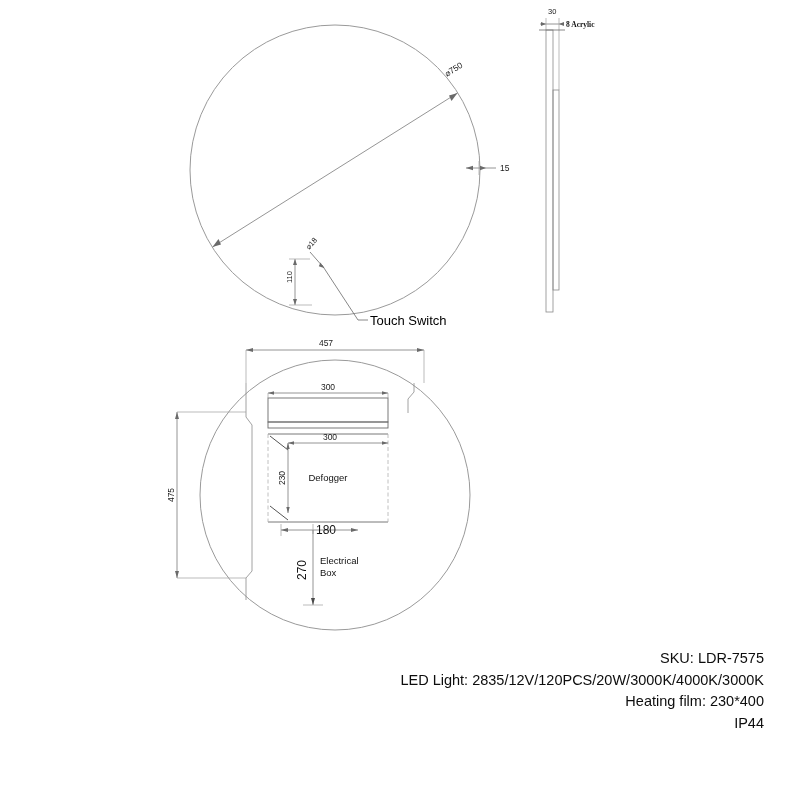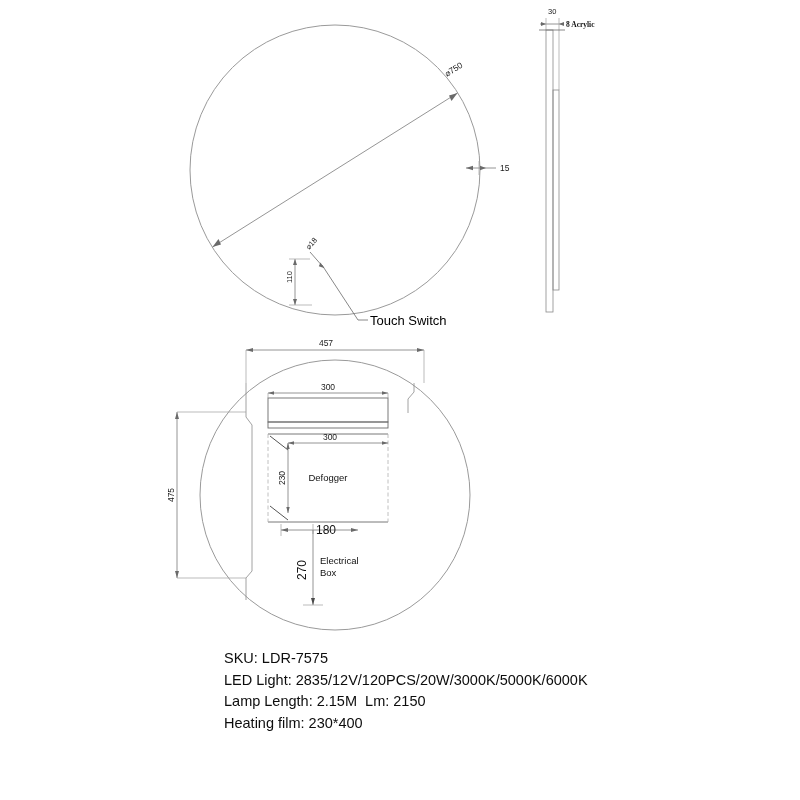--- a/index.html
+++ b/index.html
@@ -66,20 +66,21 @@
     fill: #111111;
     font-family: "Liberation Serif", serif;
     font-weight: bold;
   }
 
   #spec-block {
     position: absolute;
     left: 224px;
     top: 648px;
     width: 540px;
+    text-align: right;
   }
   .spec-line {
     font-size: 14.5px;
     line-height: 21.5px;
     color: #0d0d0d;
     white-space: pre;
     font-family: "Liberation Sans", sans-serif;
   }
 </style>
 </head>
@@ -206,18 +207,18 @@
       <line x1="303" y1="605" x2="323" y2="605" class="ext-line"></line>
       <text class="dim-text-lg" x="306" y="570" text-anchor="middle" transform="rotate(-90 306 570)">270</text>
 
       <text class="label-text" x="320" y="564">Electrical</text>
       <text class="label-text" x="320" y="576">Box</text>
     </g>
   </svg>
 
   <div id="spec-block">
     <div class="spec-line">SKU: LDR-7575</div>
-    <div class="spec-line">LED Light: 2835/12V/120PCS/20W/3000K/5000K/6000K</div>
-    <div class="spec-line">Lamp Length: 2.15M  Lm: 2150</div>
+    <div class="spec-line">LED Light: 2835/12V/120PCS/20W/3000K/4000K/3000K</div>
     <div class="spec-line">Heating film: 230*400</div>
+    <div class="spec-line">IP44</div>
   </div>
 
 </div>
 
 </body></html>

